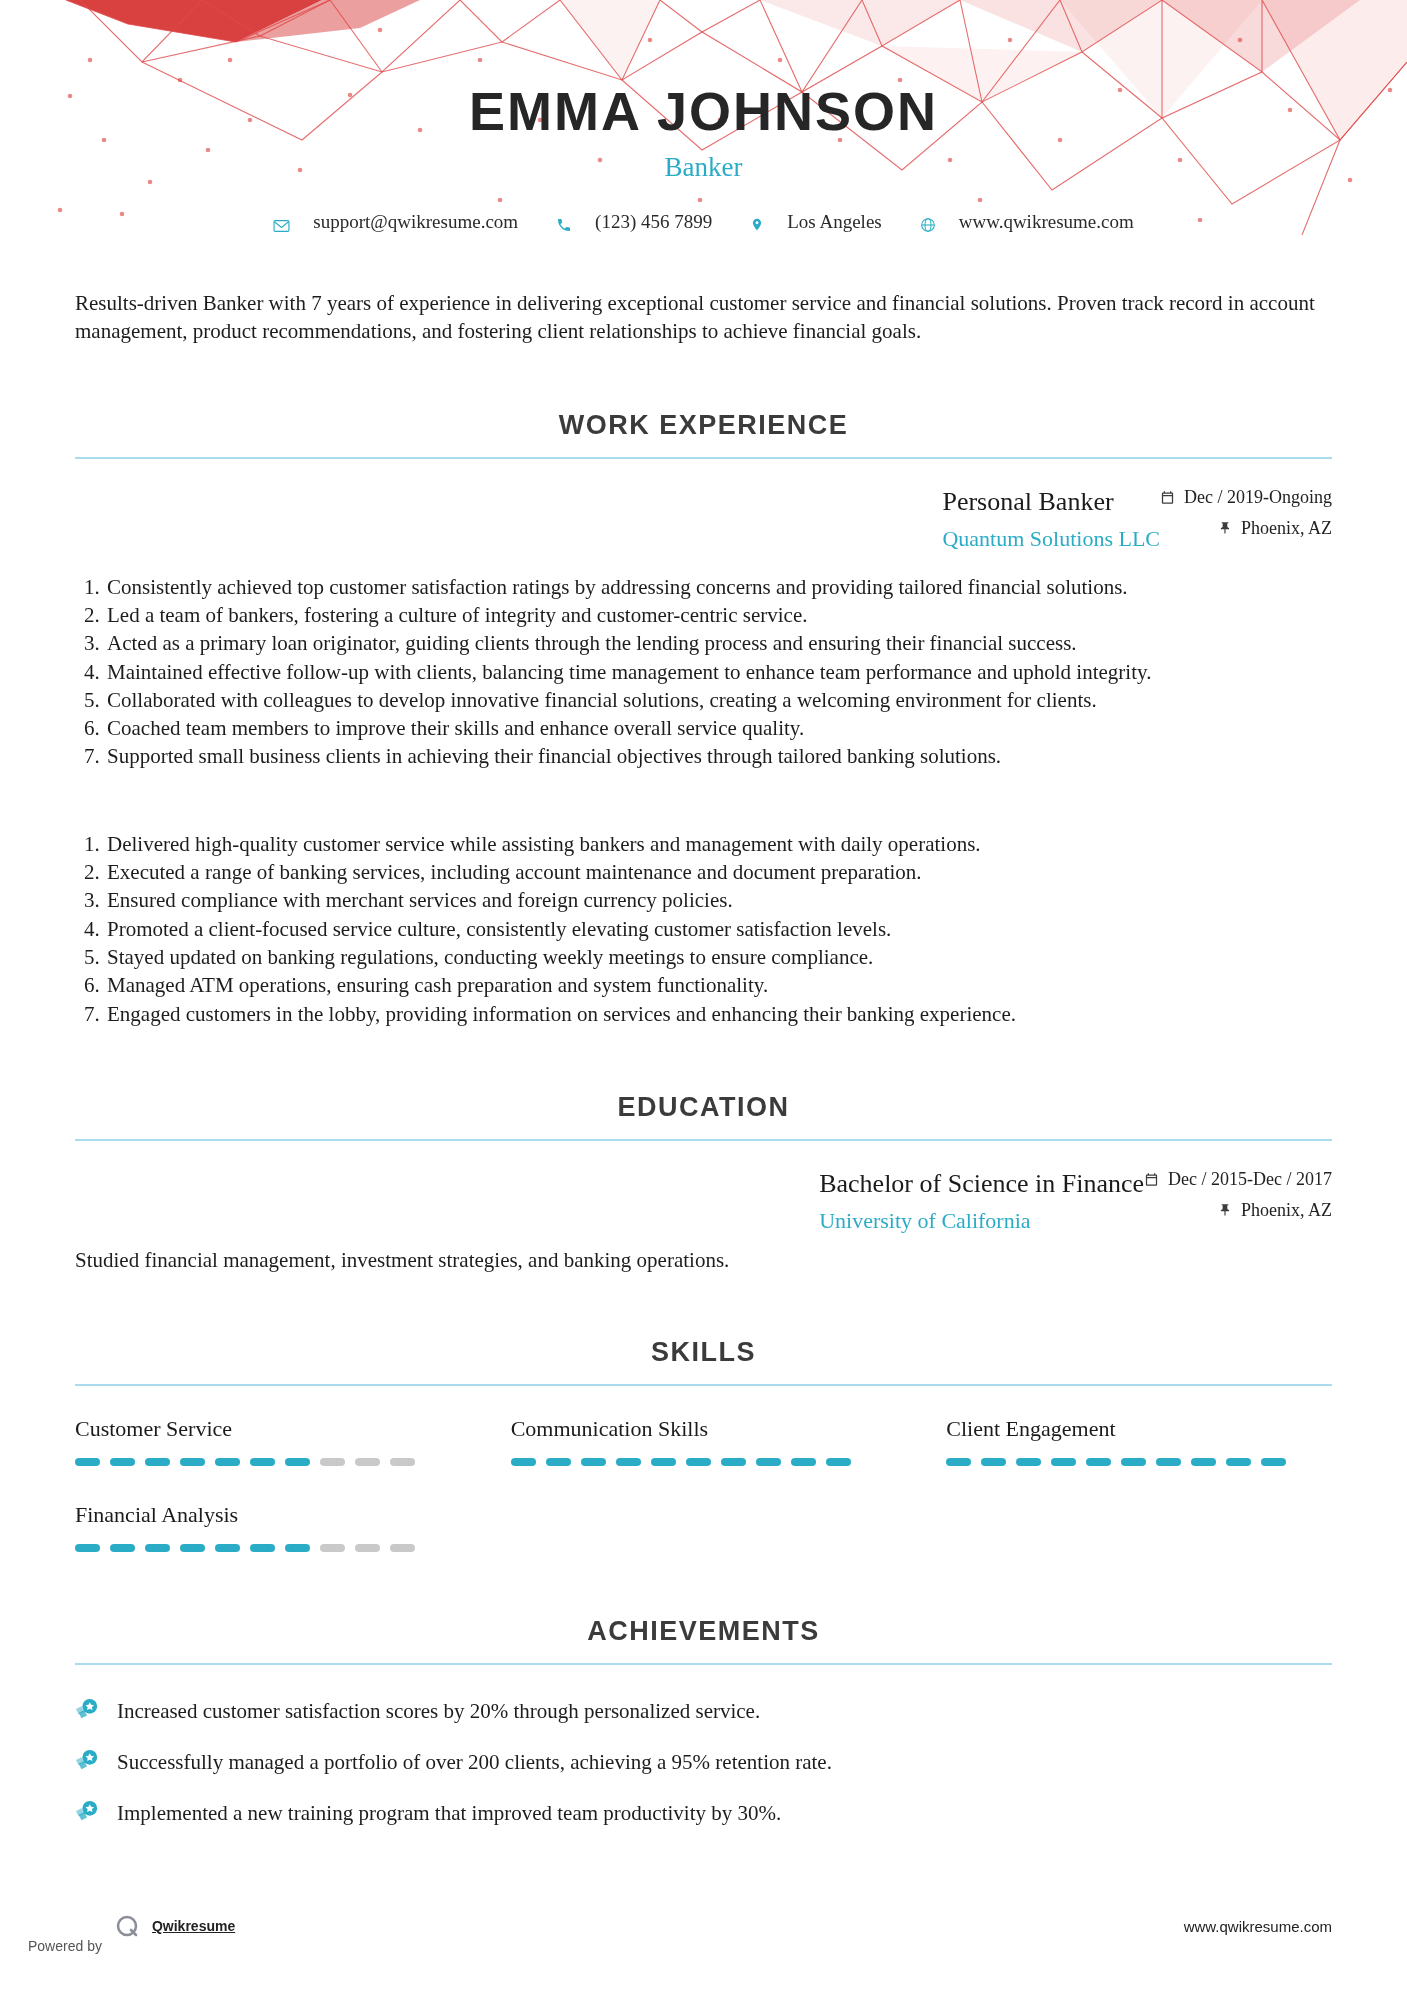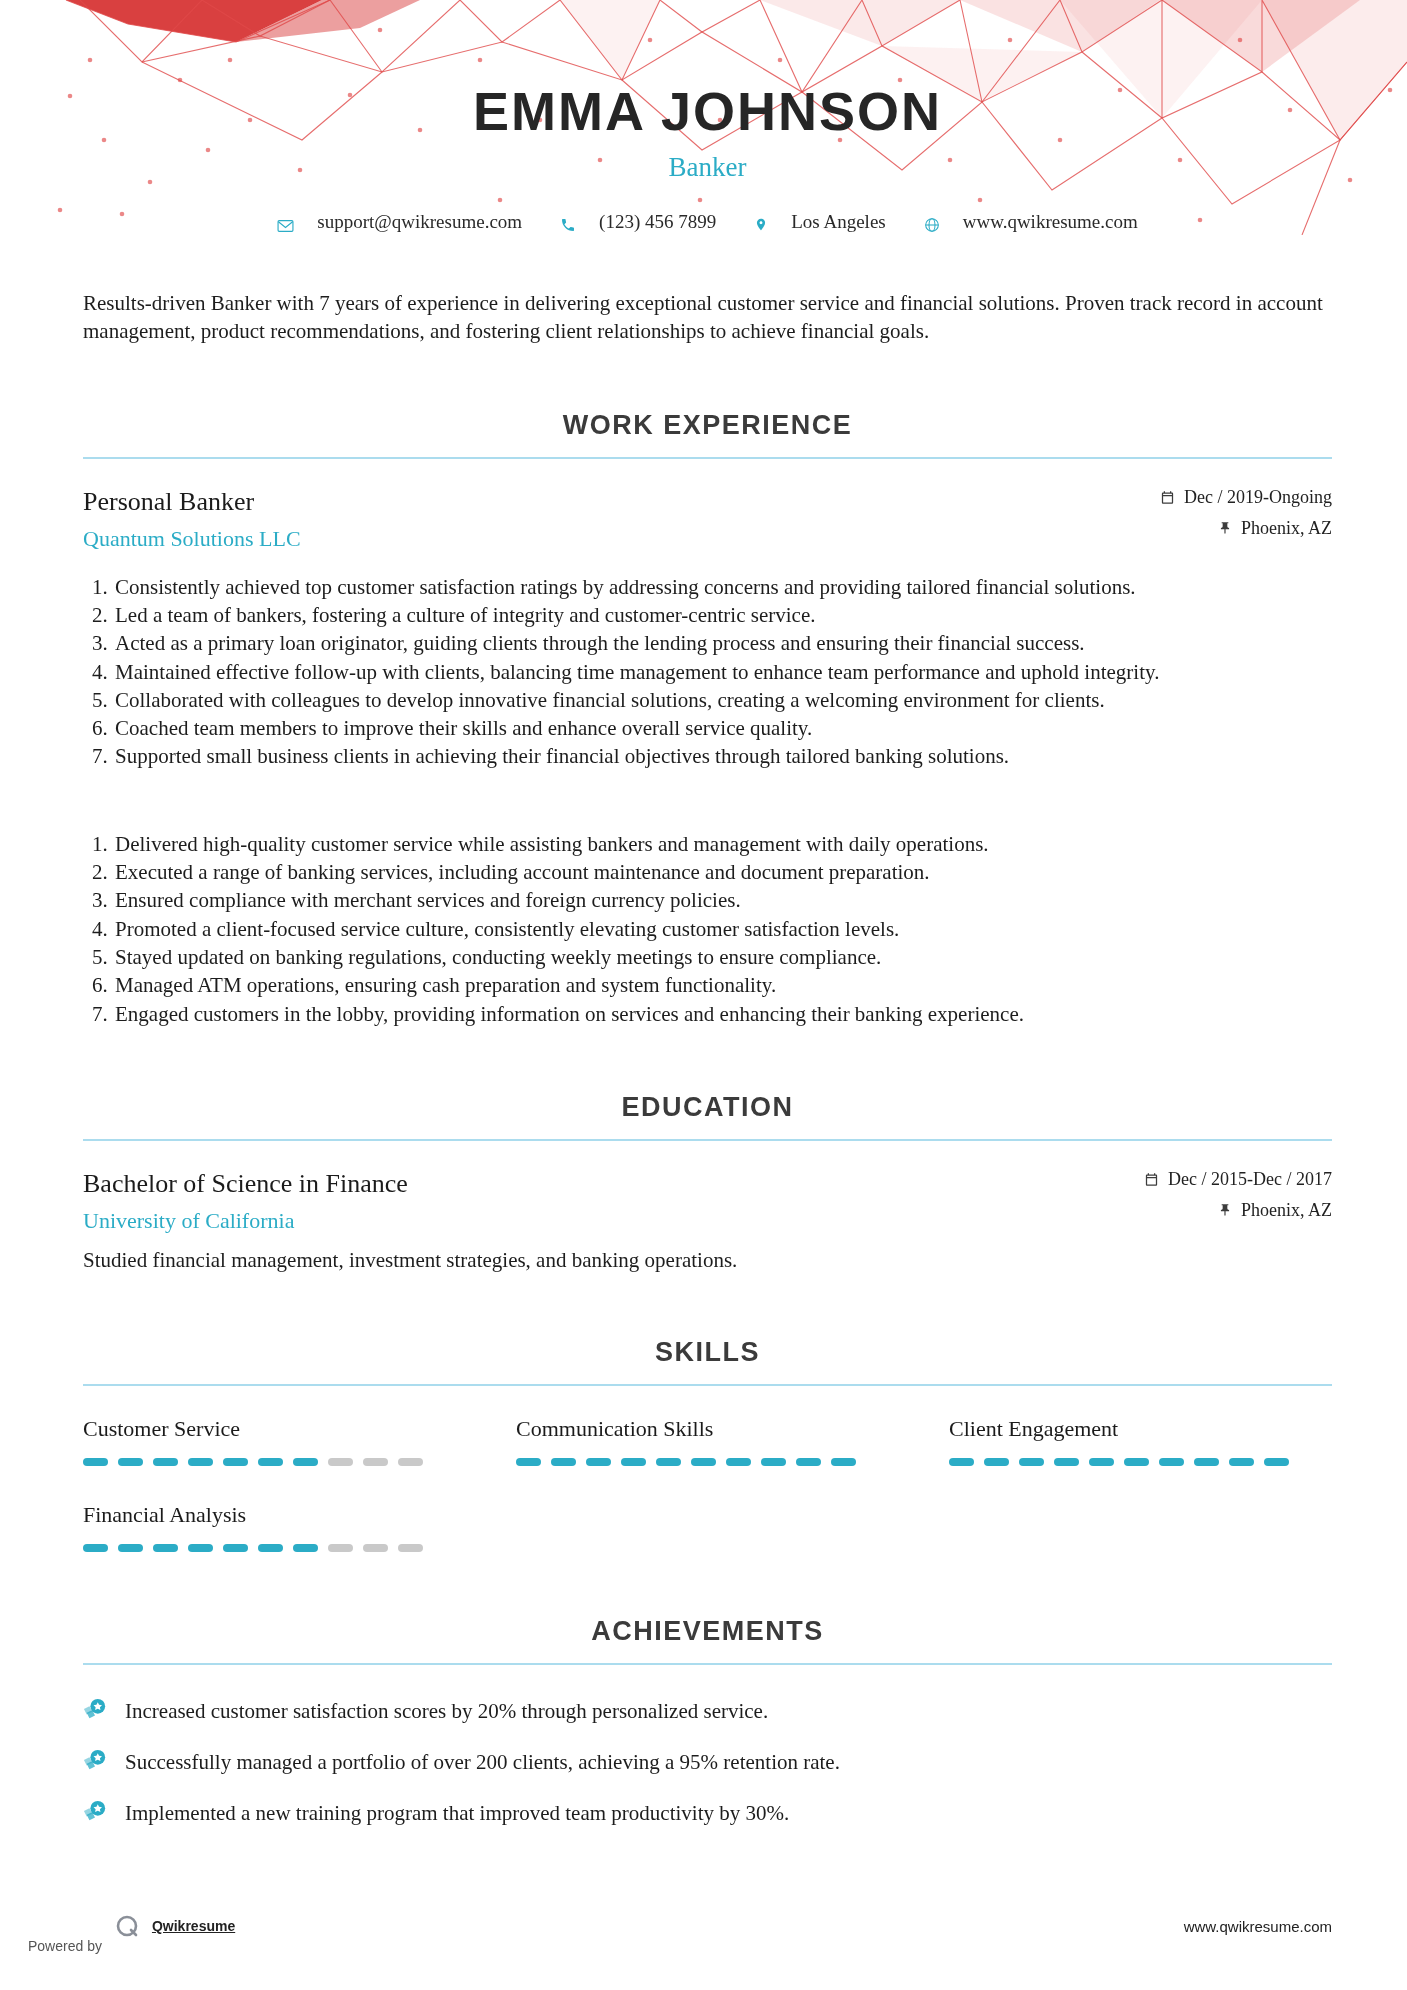--- a/index.html
+++ b/index.html
@@ -13,21 +13,20 @@
   html,body{margin:0;padding:0;background:#ffffff;}
   .page{
     position:relative;
     width:1407px;
     height:1990px;
     margin:0 auto;
     background:#ffffff;
     overflow:hidden;
     font-family:"Liberation Serif","DejaVu Serif",serif;
     color:var(--text);
-    padding-left:8px;
   }
   
   .mesh{position:absolute;top:0;left:0;width:1407px;height:235px;z-index:0;}
   .mesh-fill-dark polygon{fill:#D94040;}
   .mesh-fill-light polygon{fill:var(--mesh);}
   .mesh-lines polyline{fill:none;stroke:var(--mesh);stroke-width:1.1;opacity:0.8;}
   .mesh-dots circle{fill:var(--mesh);opacity:0.65;}
   
   .header{position:relative;z-index:1;padding-top:80px;text-align:center;}
   .name{
@@ -62,21 +61,21 @@
     color:var(--heading);
     border-bottom:2px solid var(--underline);
     padding-bottom:16px;
     margin:0;
   }
   .section-body{margin-top:28px;}
   .summary-text{margin:0;font-size:21px;line-height:1.35;}
   
   .job{margin-bottom:60px;}
   .job:last-child{margin-bottom:0;}
-  .job-header{display:flex;justify-content:space-between;align-items:flex-start;}
+  .job-header{display:flex;justify-content:flex-end;align-items:flex-start;}
   .job-name{margin:0;font-size:26px;font-weight:400;color:#1b1b1b;}
   .job-company{margin-top:9px;font-size:22px;color:var(--accent);}
   .job-meta{display:flex;flex-direction:column;align-items:flex-end;gap:10px;font-size:18px;color:#222;}
   .meta-row{display:flex;align-items:center;gap:9px;}
   .bullets{margin:22px 0 0 0;padding-left:30px;font-size:21px;line-height:1.3;}
   .bullets li{margin:0 0 1px 0;padding-left:2px;}
   
   .edu-desc{margin-top:14px;font-size:21px;}
   
   .skills-grid{

